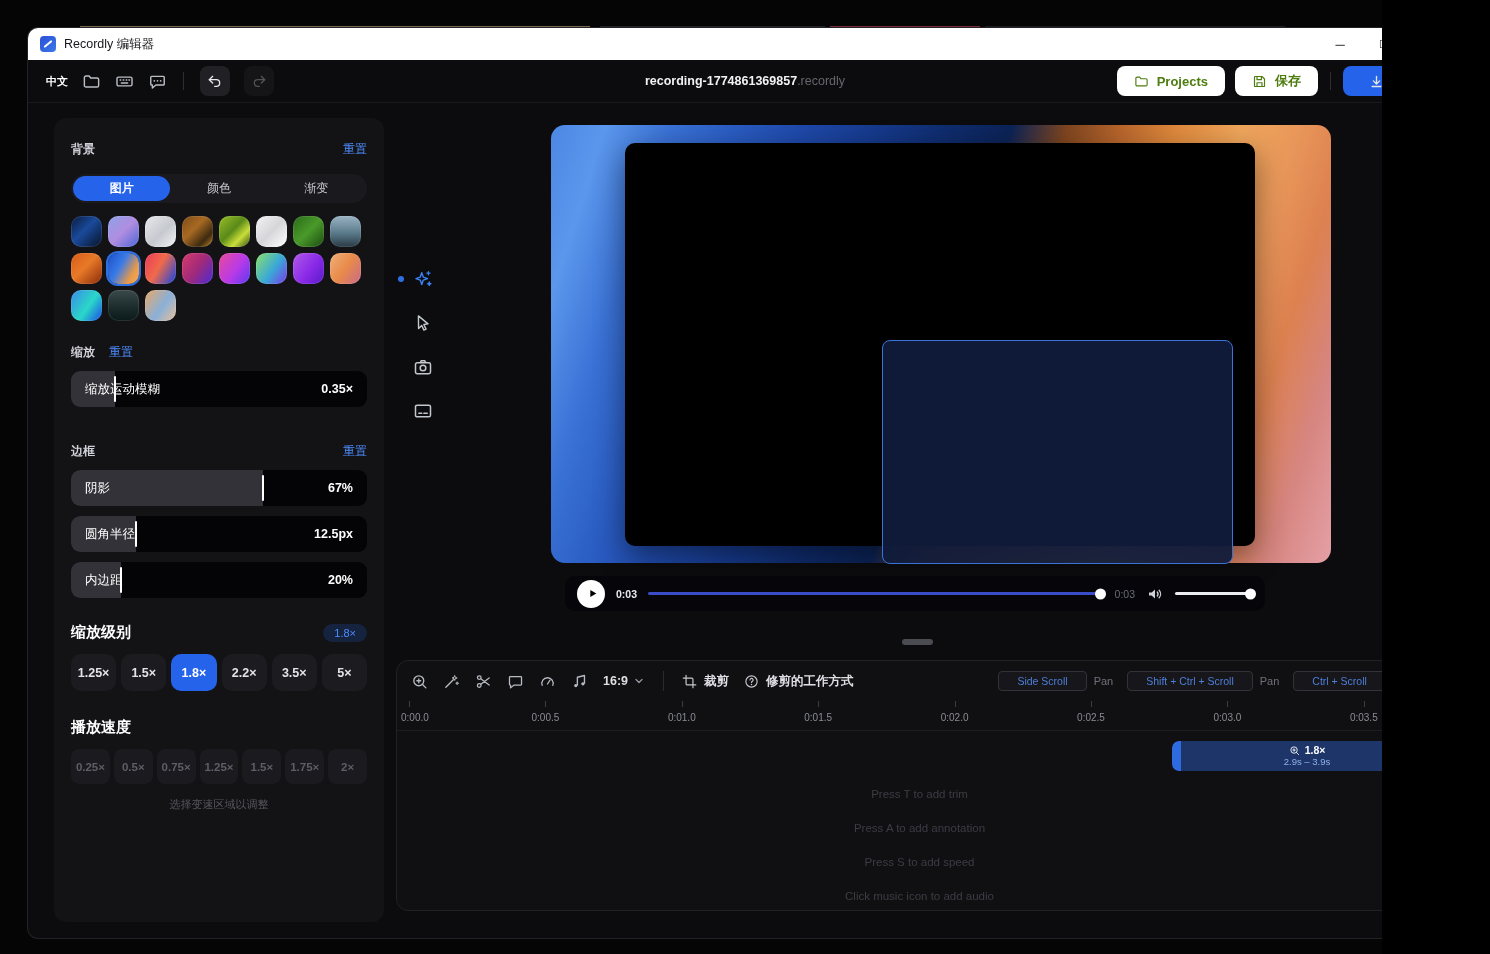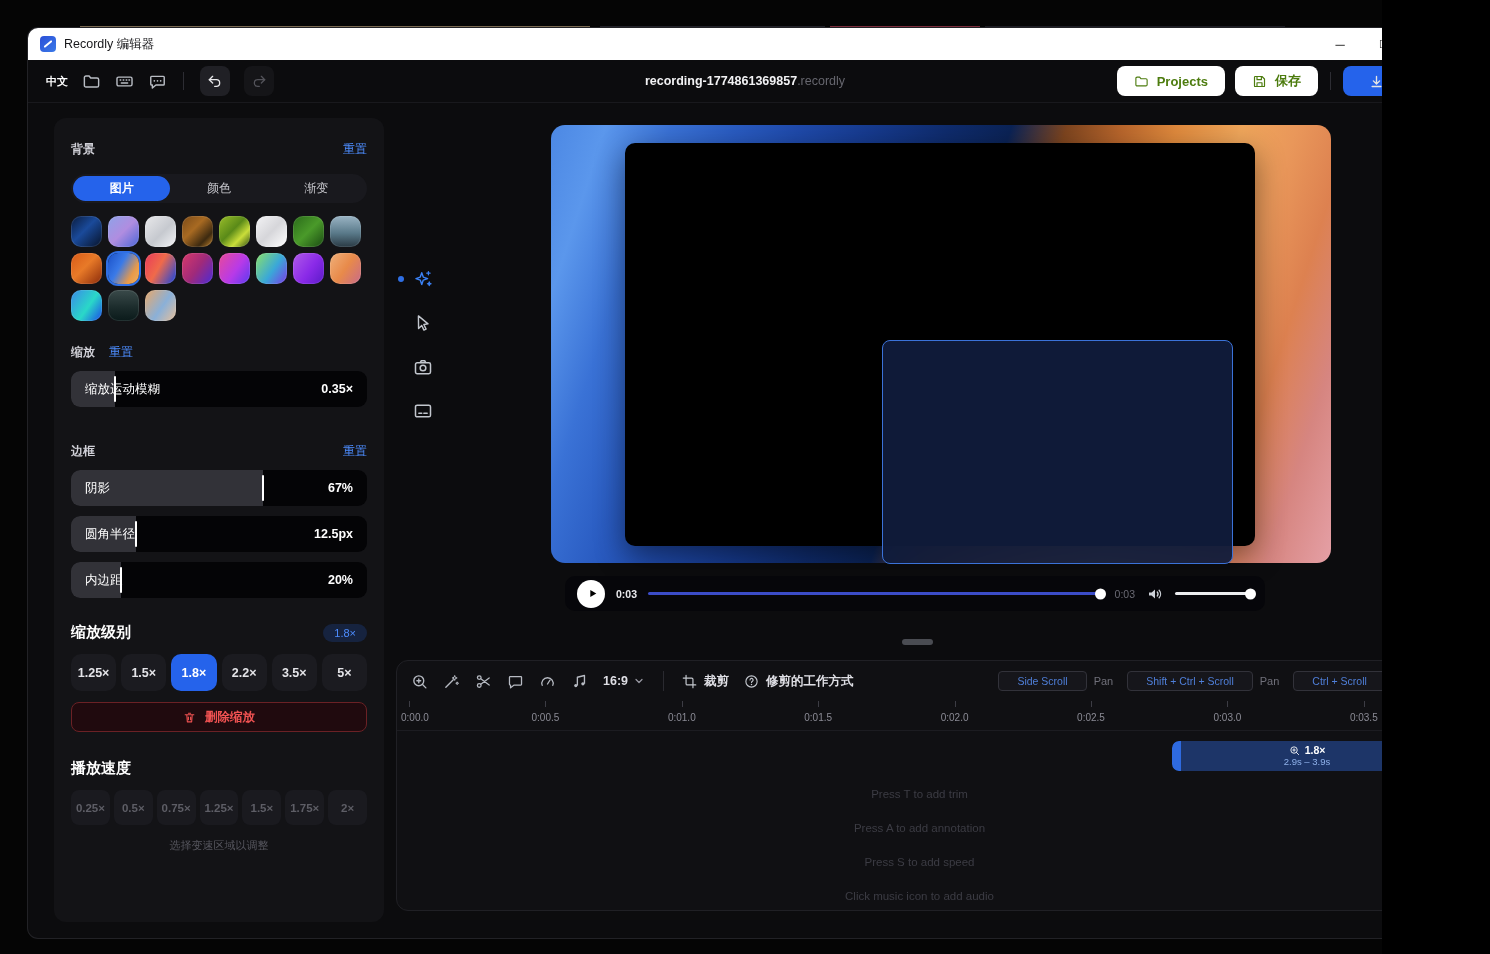--- a/index.html
+++ b/index.html
@@ -391,26 +391,20 @@
 
         <div class="zoom-opts" id="zoom-opts">
             <div class="zoom-opt">1.25×</div>
             <div class="zoom-opt">1.5×</div>
             <div class="zoom-opt active">1.8×</div>
             <div class="zoom-opt">2.2×</div>
             <div class="zoom-opt">3.5×</div>
             <div class="zoom-opt">5×</div>
           </div>
 
-        <div class="delete-btn">
-          <svg>
-              <use href="#i-trash"></use>
-            </svg>
-          <span>删除缩放</span>
-        </div>
 
         <div class="h2row" style="margin-top:27px">
           <span class="h2">播放速度</span>
         </div>
 
         <div class="speed-opts" id="speed-opts">
             <div class="speed-opt">0.25×</div>
             <div class="speed-opt">0.5×</div>
             <div class="speed-opt">0.75×</div>
             <div class="speed-opt">1.25×</div>

